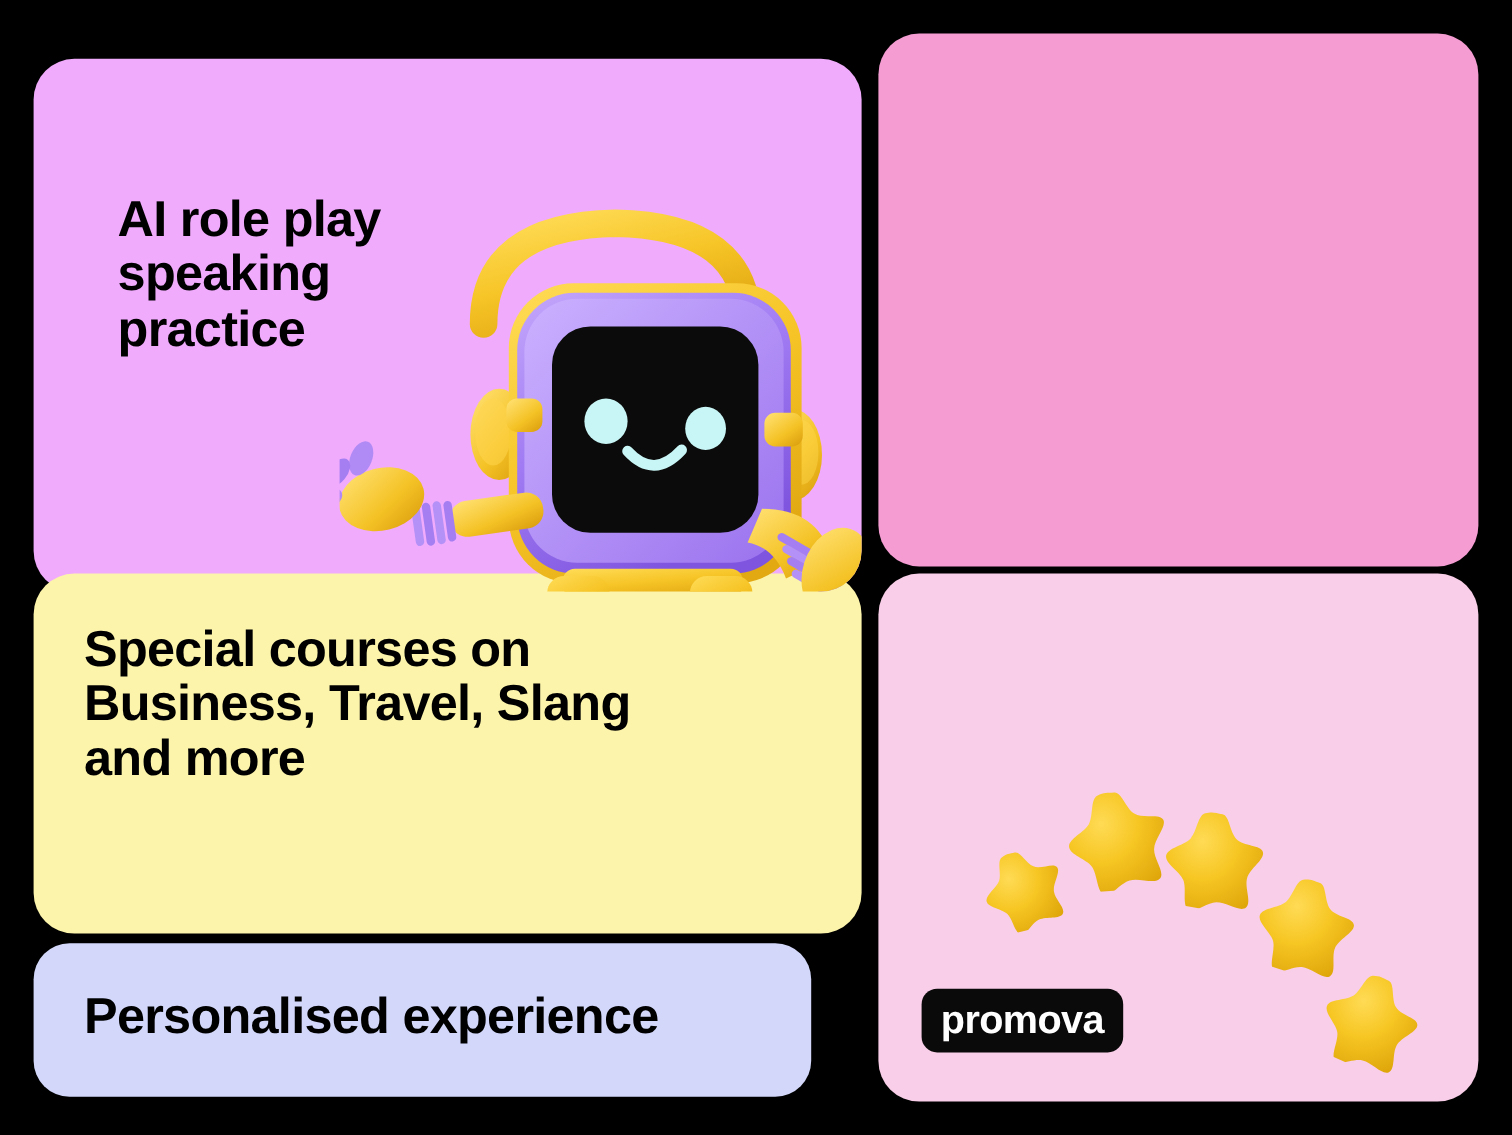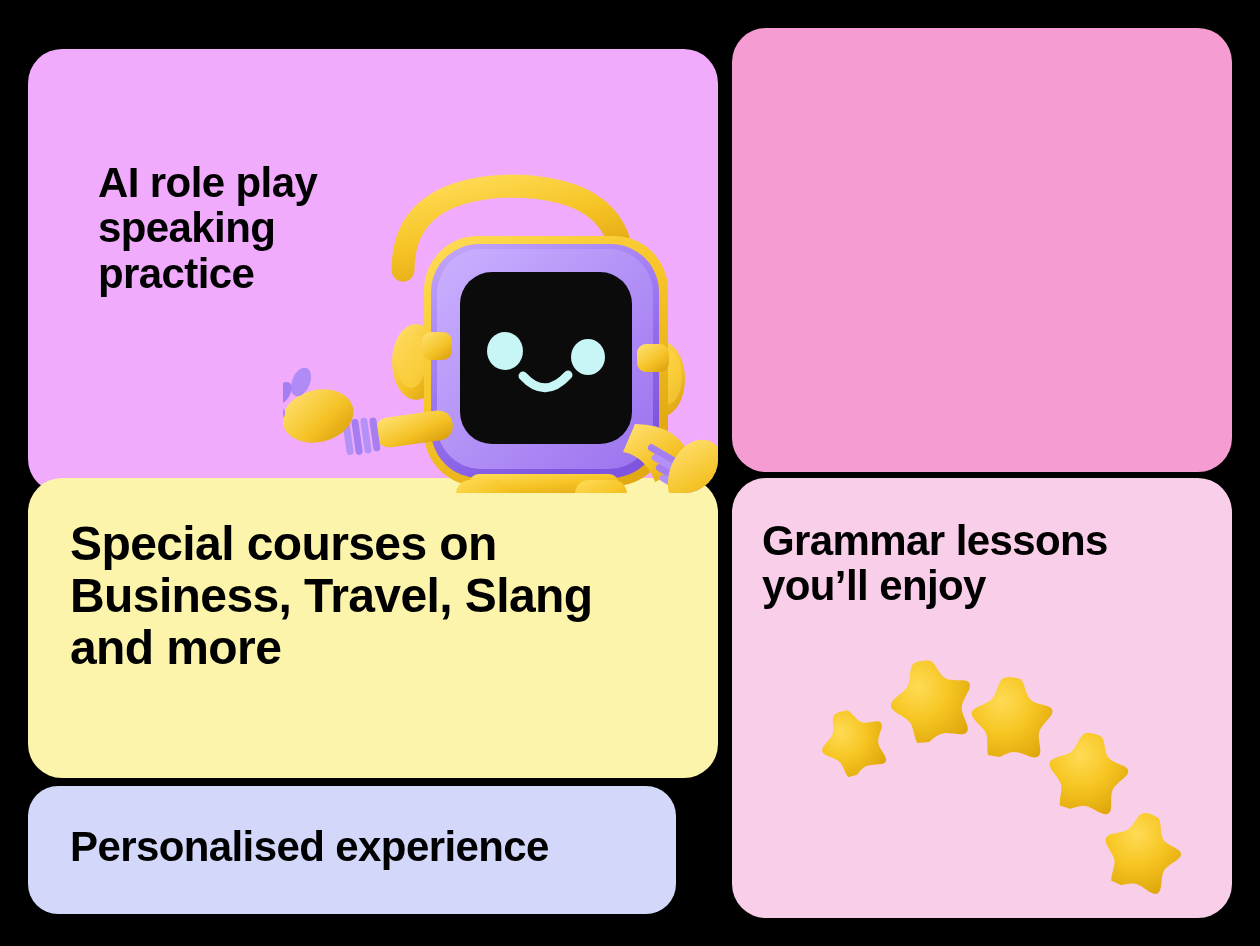--- a/index.html
+++ b/index.html
@@ -28,21 +28,21 @@
   .headline{
     position:absolute;
     font-weight:700;
     color:#000;
     letter-spacing:-0.6px;
     line-height:1.08;
     white-space:pre-line;
     z-index:5;
   }
   #h-ai        {left:70px;  top:76px;  font-size:42px;}
-  #h-courses   {left:70px;  top:518px; font-size:48px;}
+  #h-courses   {left:70px;  top:518px; font-size:42px;}
   #h-personal  {left:70px;  top:826px; font-size:42px; line-height:1;}
   #h-grammar   {left:762px; top:518px; font-size:42px;}
 
   
   .robot{position:absolute;left:255px;top:95px;width:460px;height:395px;z-index:2;}
   .robot svg{display:block;width:100%;height:100%;}
 
   
   .stars{position:absolute;left:800px;top:640px;width:432px;height:280px;z-index:2;}
   .stars svg{display:block;width:100%;height:100%;}
@@ -185,22 +185,20 @@
 Business, Travel, Slang
 and more</h2>
   </div>
 
   <div class="card" id="card-personal">
     <h2 class="headline" id="h-personal" style="position:static;margin:40px 0 0 42px;">Personalised experience</h2>
   </div>
 
   <div class="card" id="card-grammar">
 
-    <h2 class="headline" id="h-grammar" style="position:static;margin:40px 0 0 30px;">Grammar lessons
-you’ll enjoy</h2>
 
     <div class="stars" style="left:68px;top:162px;">
       <svg viewBox="0 0 432 280" xmlns="http://www.w3.org/2000/svg">
         <defs>
           <radialGradient id="gStar" cx="0.35" cy="0.3" r="0.85">
             <stop offset="0%" stop-color="#FFDB55"></stop>
               <stop offset="45%" stop-color="#F6C623"></stop>
             <stop offset="100%" stop-color="#DCA207"></stop>
           </radialGradient>
           <radialGradient id="gStar2" cx="0.38" cy="0.28" r="0.85">
@@ -240,15 +238,18 @@
         <g transform="translate(262,80) rotate(18) scale(0.82)">
           <use href="#puffStar" width="100" height="100"></use>
         </g>
 
         <g transform="translate(322,158) rotate(24) scale(0.80)">
           <use href="#puffStar" width="100" height="100"></use>
         </g>
       </svg>
     </div>
 
+    <div class="logo" style="left:36px;top:346px;position:absolute;">
+      <span class="logo-text">promova</span>
+    </div>
   </div>
 
 </div>
 
 </body></html>

